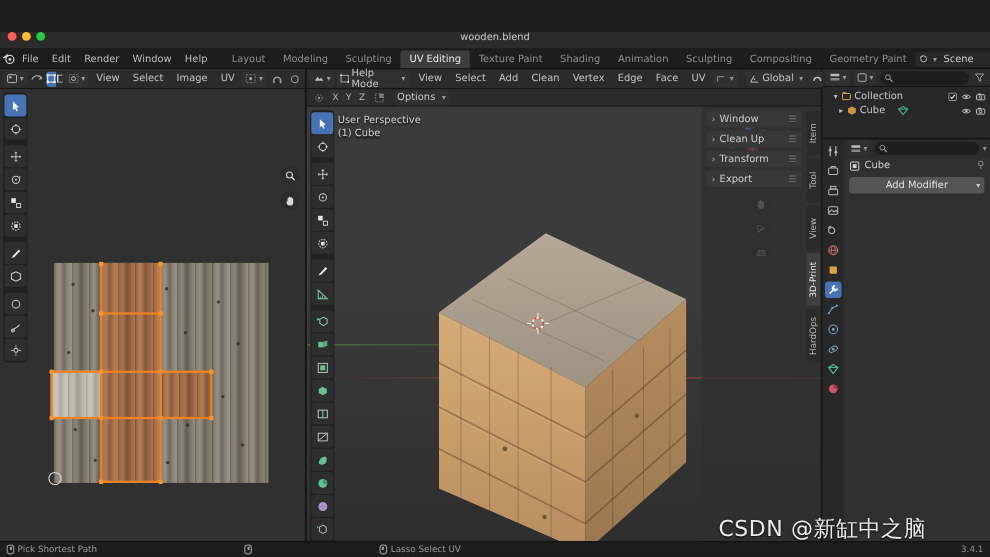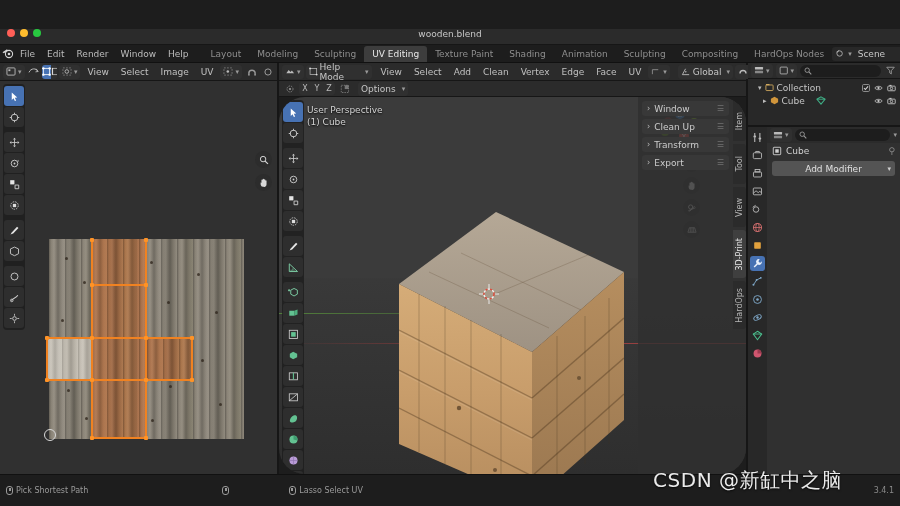--- a/index.html
+++ b/index.html
@@ -106,21 +106,21 @@
   .uv-cursor {
     position:absolute; left:44px; top:348px; width:12px; height:12px;
     border:1px solid #d9d9d9; border-radius:50%;
   }
   .uv-zoom-icons { position:absolute; right:5px; top:70px; display:flex; flex-direction:column; gap:6px; align-items:center; }
   .round-btn { width:17px; height:17px; border-radius:50%; background:#2b2b2bd9; display:flex; align-items:center; justify-content:center; }
 
   
   .vp { flex:1; display:flex; flex-direction:column; min-width:0; border-right:2px solid #161616; }
   .vp-canvas { flex:1; position:relative; overflow:hidden;
-    background:linear-gradient(#3b3b3b 0%, #3b3b3b 48%, #393939 48.2%, #2e2e2e 100%);border-radius:26px; }
+    background:linear-gradient(#3b3b3b 0%, #3b3b3b 48%, #393939 48.2%, #2e2e2e 100%); }
   .vp-hdr2 { height:16px; flex:none; background:#2b2b2b; display:flex; align-items:center; gap:3px; padding:0 4px; border-bottom:1px solid #161616;}
   .axis-grp { display:flex; background:#303030; border-radius:3px; overflow:hidden; height:13px; }
   .axis-grp span { width:12px; height:13px; display:flex; align-items:center; justify-content:center; font-size:8px; color:#b9b9b9; }
   .vp-text { position:absolute; left:28px; top:7px; font-size:9px; color:#d2d2d2; line-height:12px; text-shadow:0 1px 2px #000; }
   .vp-toolbar {
     position:absolute; left:3px; top:3px; width:22px;
     background:#1d1d1dcc; border-radius:4px; padding:2px 0;
     display:flex; flex-direction:column; gap:1px; z-index:5;
   }
   .gizmo { position:absolute; right:42px; top:8px; width:48px; height:48px; }
@@ -163,21 +163,21 @@
   .breadcrumb { height:15px; display:flex; align-items:center; gap:4px; padding:0 5px; font-size:9px; color:#d0d0d0; }
   .add-mod {
     margin:3px 5px; height:15px; background:#545454; border-radius:3px;
     display:flex; align-items:center; justify-content:center; position:relative;
     font-size:9px; color:#e0e0e0;
   }
   .add-mod .chev { position:absolute; right:4px; }
 
   
   .statusbar {
-    height:32px; flex:none; background:#1d1d1d; display:flex; align-items:center;
+    height:14px; flex:none; background:#1d1d1d; display:flex; align-items:center;
     gap:4px; padding:0 6px; font-size:8px; color:#9a9a9a; border-top:1px solid #111;
     position:relative;
   }
   .mouse-ic { width:7px; height:9px; border:1px solid #9a9a9a; border-radius:3px; display:inline-block; position:relative; }
   .mouse-ic::after { content:""; position:absolute; left:2px; top:1px; width:2px; height:3px; background:#9a9a9a; }
   .mouse-ic.right::after { left:auto; right:2px; }
   .st-sec { display:flex; align-items:center; gap:3px; }
   .st-ver { margin-left:auto; font-size:8px; color:#8a8a8a; }
 
   .watermark {
@@ -218,21 +218,21 @@
     <div class="ws-tabs">
       <div class="ws-tab">Layout</div>
       <div class="ws-tab">Modeling</div>
       <div class="ws-tab">Sculpting</div>
       <div class="ws-tab active">UV Editing</div>
       <div class="ws-tab">Texture Paint</div>
       <div class="ws-tab">Shading</div>
       <div class="ws-tab">Animation</div>
       <div class="ws-tab">Sculpting</div>
       <div class="ws-tab">Compositing</div>
-      <div class="ws-tab">HardOps Nodes</div>
+      <div class="ws-tab">Geometry Paint</div>
     </div>
 
     <div class="topbar-right">
       <div class="field wide">
         <span>
           <svg width="9" height="9" viewBox="0 0 10 10">
               <circle cx="4" cy="5" r="3" fill="none" stroke="#b0b0b0" stroke-width="1"></circle>
               <path d="M0.5 3.5 L3.5 1.5" stroke="#b0b0b0" stroke-width="1"></path>
             </svg>
         </span>
@@ -1027,21 +1027,21 @@
   </div>
 
   <div class="statusbar">
     <div class="st-sec">
       <span class="mouse-ic"></span>
       <span>Pick Shortest Path</span>
     </div>
     <div class="st-sec" style="margin-left:130px;">
       <span class="mouse-ic"></span>
     </div>
-    <div class="st-sec" style="margin-left:56px;">
+    <div class="st-sec" style="margin-left:112px;">
       <span class="mouse-ic right"></span>
       <span>Lasso Select UV</span>
     </div>
     <div class="st-ver">3.4.1</div>
   </div>
 
   <div class="watermark">CSDN @新缸中之脑</div>
 </div>
 
 </body></html>

